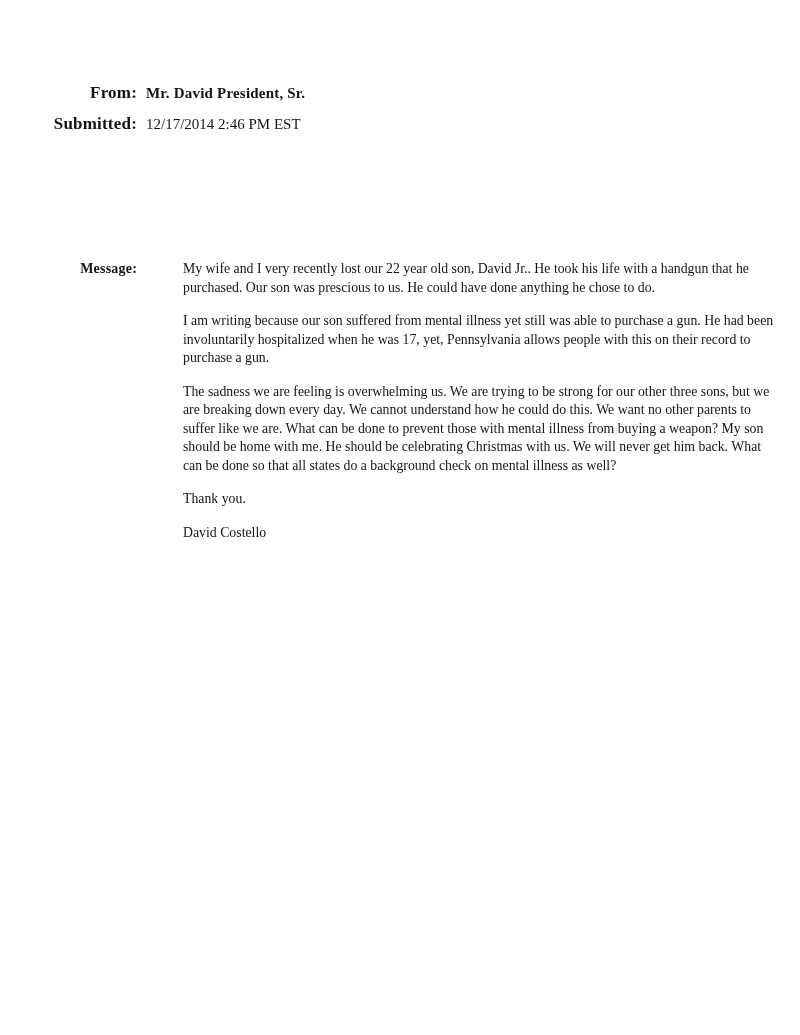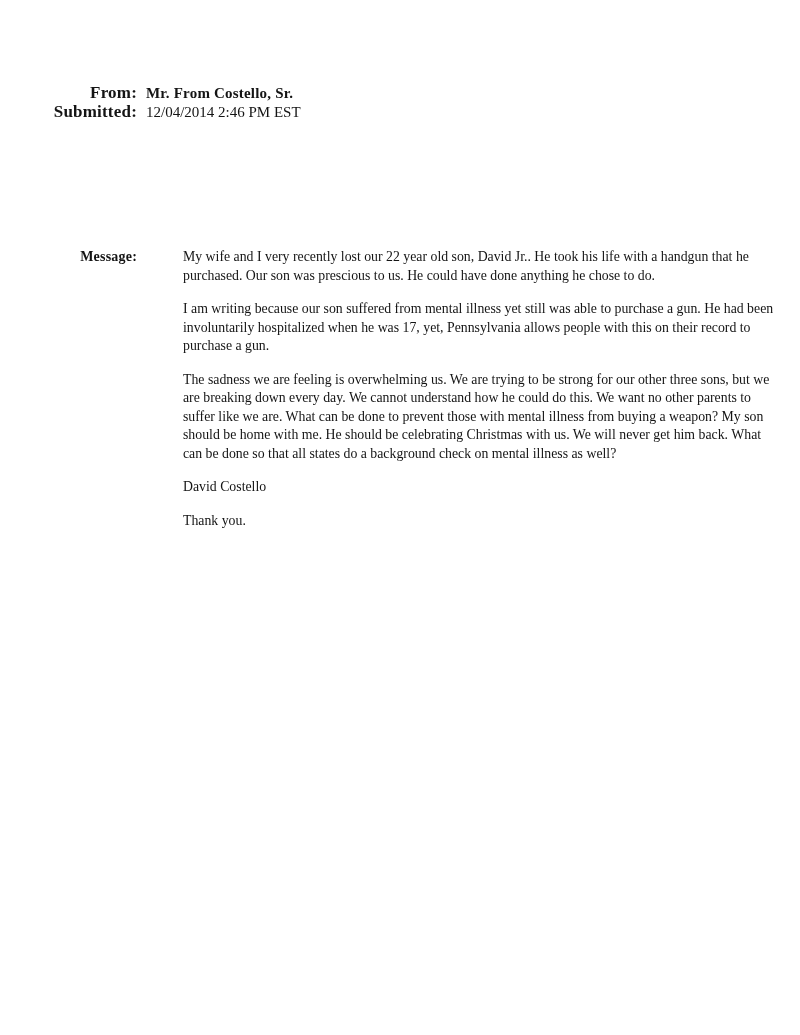--- a/index.html
+++ b/index.html
@@ -35,20 +35,21 @@
     margin-left: 9px;
     max-width: 600px;
     font-size: 15px;
     line-height: 18.5px;
   }
   .value-bold {
     font-weight: bold;
     letter-spacing: 0.2px;
   }
   .header .field-row + .field-row {
+    margin-top: 12px;
   }
   .message-row {
     margin-top: 127px;
     gap: 37px;
   }
   .message-row .field-label {
     font-size: 14px;
   }
   .message-body {
     font-size: 13.8px;
@@ -63,32 +64,32 @@
   }
 </style>
 </head>
 <body>
 
 <div class="page">
 
   <div class="header">
     <div class="field-row">
       <div class="field-label">From:</div>
-      <div class="field-value value-bold">Mr. From Costello, Sr.</div>
+      <div class="field-value value-bold">Mr. David President, Sr.</div>
     </div>
     <div class="field-row">
       <div class="field-label">Submitted:</div>
-      <div class="field-value">12/04/2014 2:46 PM EST</div>
+      <div class="field-value">12/17/2014 2:46 PM EST</div>
     </div>
   </div>
 
   <div class="field-row message-row">
     <div class="field-label">Message:</div>
     <div class="field-value message-body">
       <p>My wife and I very recently lost our 22 year old son, David Jr.. He took his life with a handgun that he purchased. Our son was prescious to us. He could have done anything he chose to do.</p>
       <p>I am writing because our son suffered from mental illness yet still was able to purchase a gun. He had been involuntarily hospitalized when he was 17, yet, Pennsylvania allows people with this on their record to purchase a gun.</p>
       <p>The sadness we are feeling is overwhelming us. We are trying to be strong for our other three sons, but we are breaking down every day. We cannot understand how he could do this. We want no other parents to suffer like we are. What can be done to prevent those with mental illness from buying a weapon? My son should be home with me. He should be celebrating Christmas with us. We will never get him back. What can be done so that all states do a background check on mental illness as well?</p>
+      <p>Thank you.</p>
       <p>David Costello</p>
-      <p>Thank you.</p>
     </div>
   </div>
 
 </div>
 
 </body></html>

